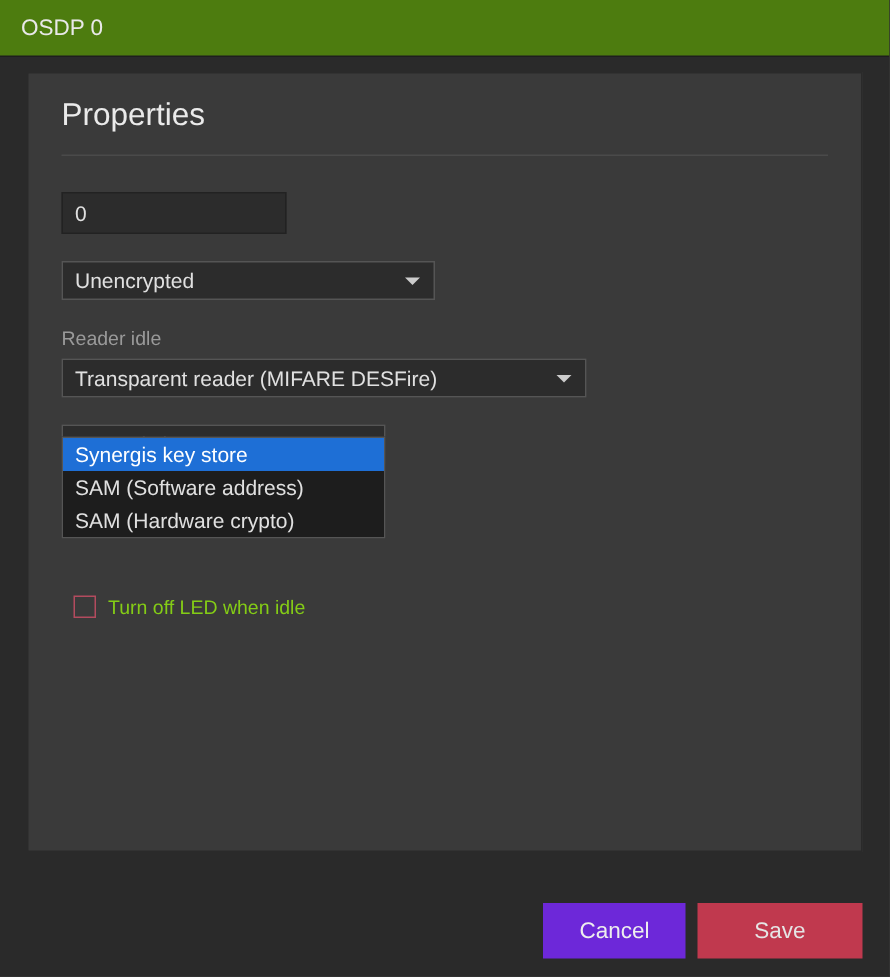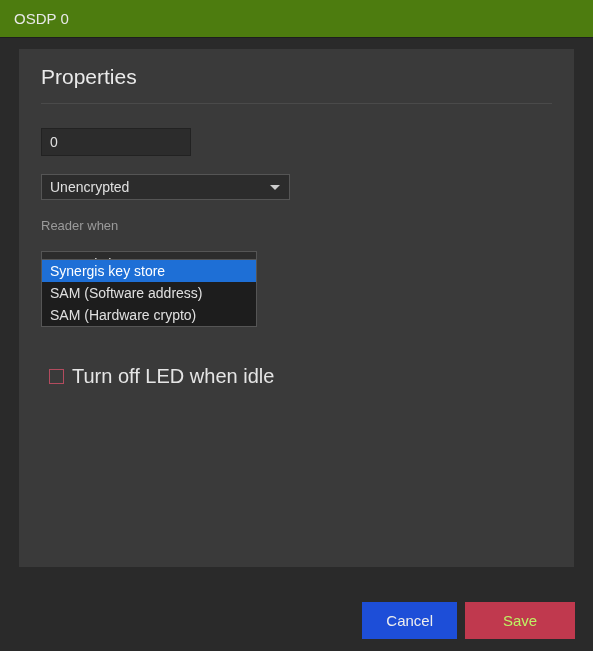--- a/index.html
+++ b/index.html
@@ -107,40 +107,40 @@
     margin-left: 8px;
   }
   .checkbox-box {
     width: 15px;
     height: 15px;
     border: 1px solid #b34b5e;
     background: transparent;
     cursor: pointer;
   }
   .checkbox-label {
-    font-size: 20px;
-    color: #e5e5e5;
+    font-size: 13px;
+    color: #84cc16;
   }
 
   .footer {
     position: absolute;
     right: 18px;
     bottom: 12px;
     display: flex;
     gap: 8px;
   }
   .btn {
     border: none;
     padding: 10px 24px;
     font-size: 15px;
     cursor: pointer;
     color: #eee;
   }
-  .btn-cancel { background: #1d4ed8; }
-  .btn-save { background: #c0394e; min-width: 110px; color:#bef264; }
+  .btn-cancel { background: #6d28d9; }
+  .btn-save { background: #c0394e; min-width: 110px; color:#e5e5e5; }
 </style>
 </head>
 <body>
 
 <div class="titlebar">OSDP 0</div>
 
 <div class="content">
   <div class="panel">
     <div class="panel-title">Properties</div>
 
@@ -148,21 +148,24 @@
       <input class="txt-input" type="text" value="0" style="">
     </div>
 
     <div class="field-block">
       <div class="select-wrap">
         <div class="select w-conn">Unencrypted</div>
       </div>
     </div>
 
     <div class="field-block">
-      <label class="field-label">Reader when</label>
+      <label class="field-label">Reader idle</label>
+      <div class="select-wrap">
+        <div class="select w-reader">Transparent reader (MIFARE DESFire)</div>
+      </div>
     </div>
 
     <div class="field-block">
       <div class="select-wrap">
         <div class="select w-key">Synergis key store</div>
       </div>
       <div class="dropdown-list" id="key-location-dropdown">
           <div class="dropdown-item selected">Synergis key store</div>
           <div class="dropdown-item">SAM (Software address)</div>
           <div class="dropdown-item">SAM (Hardware crypto)</div>

